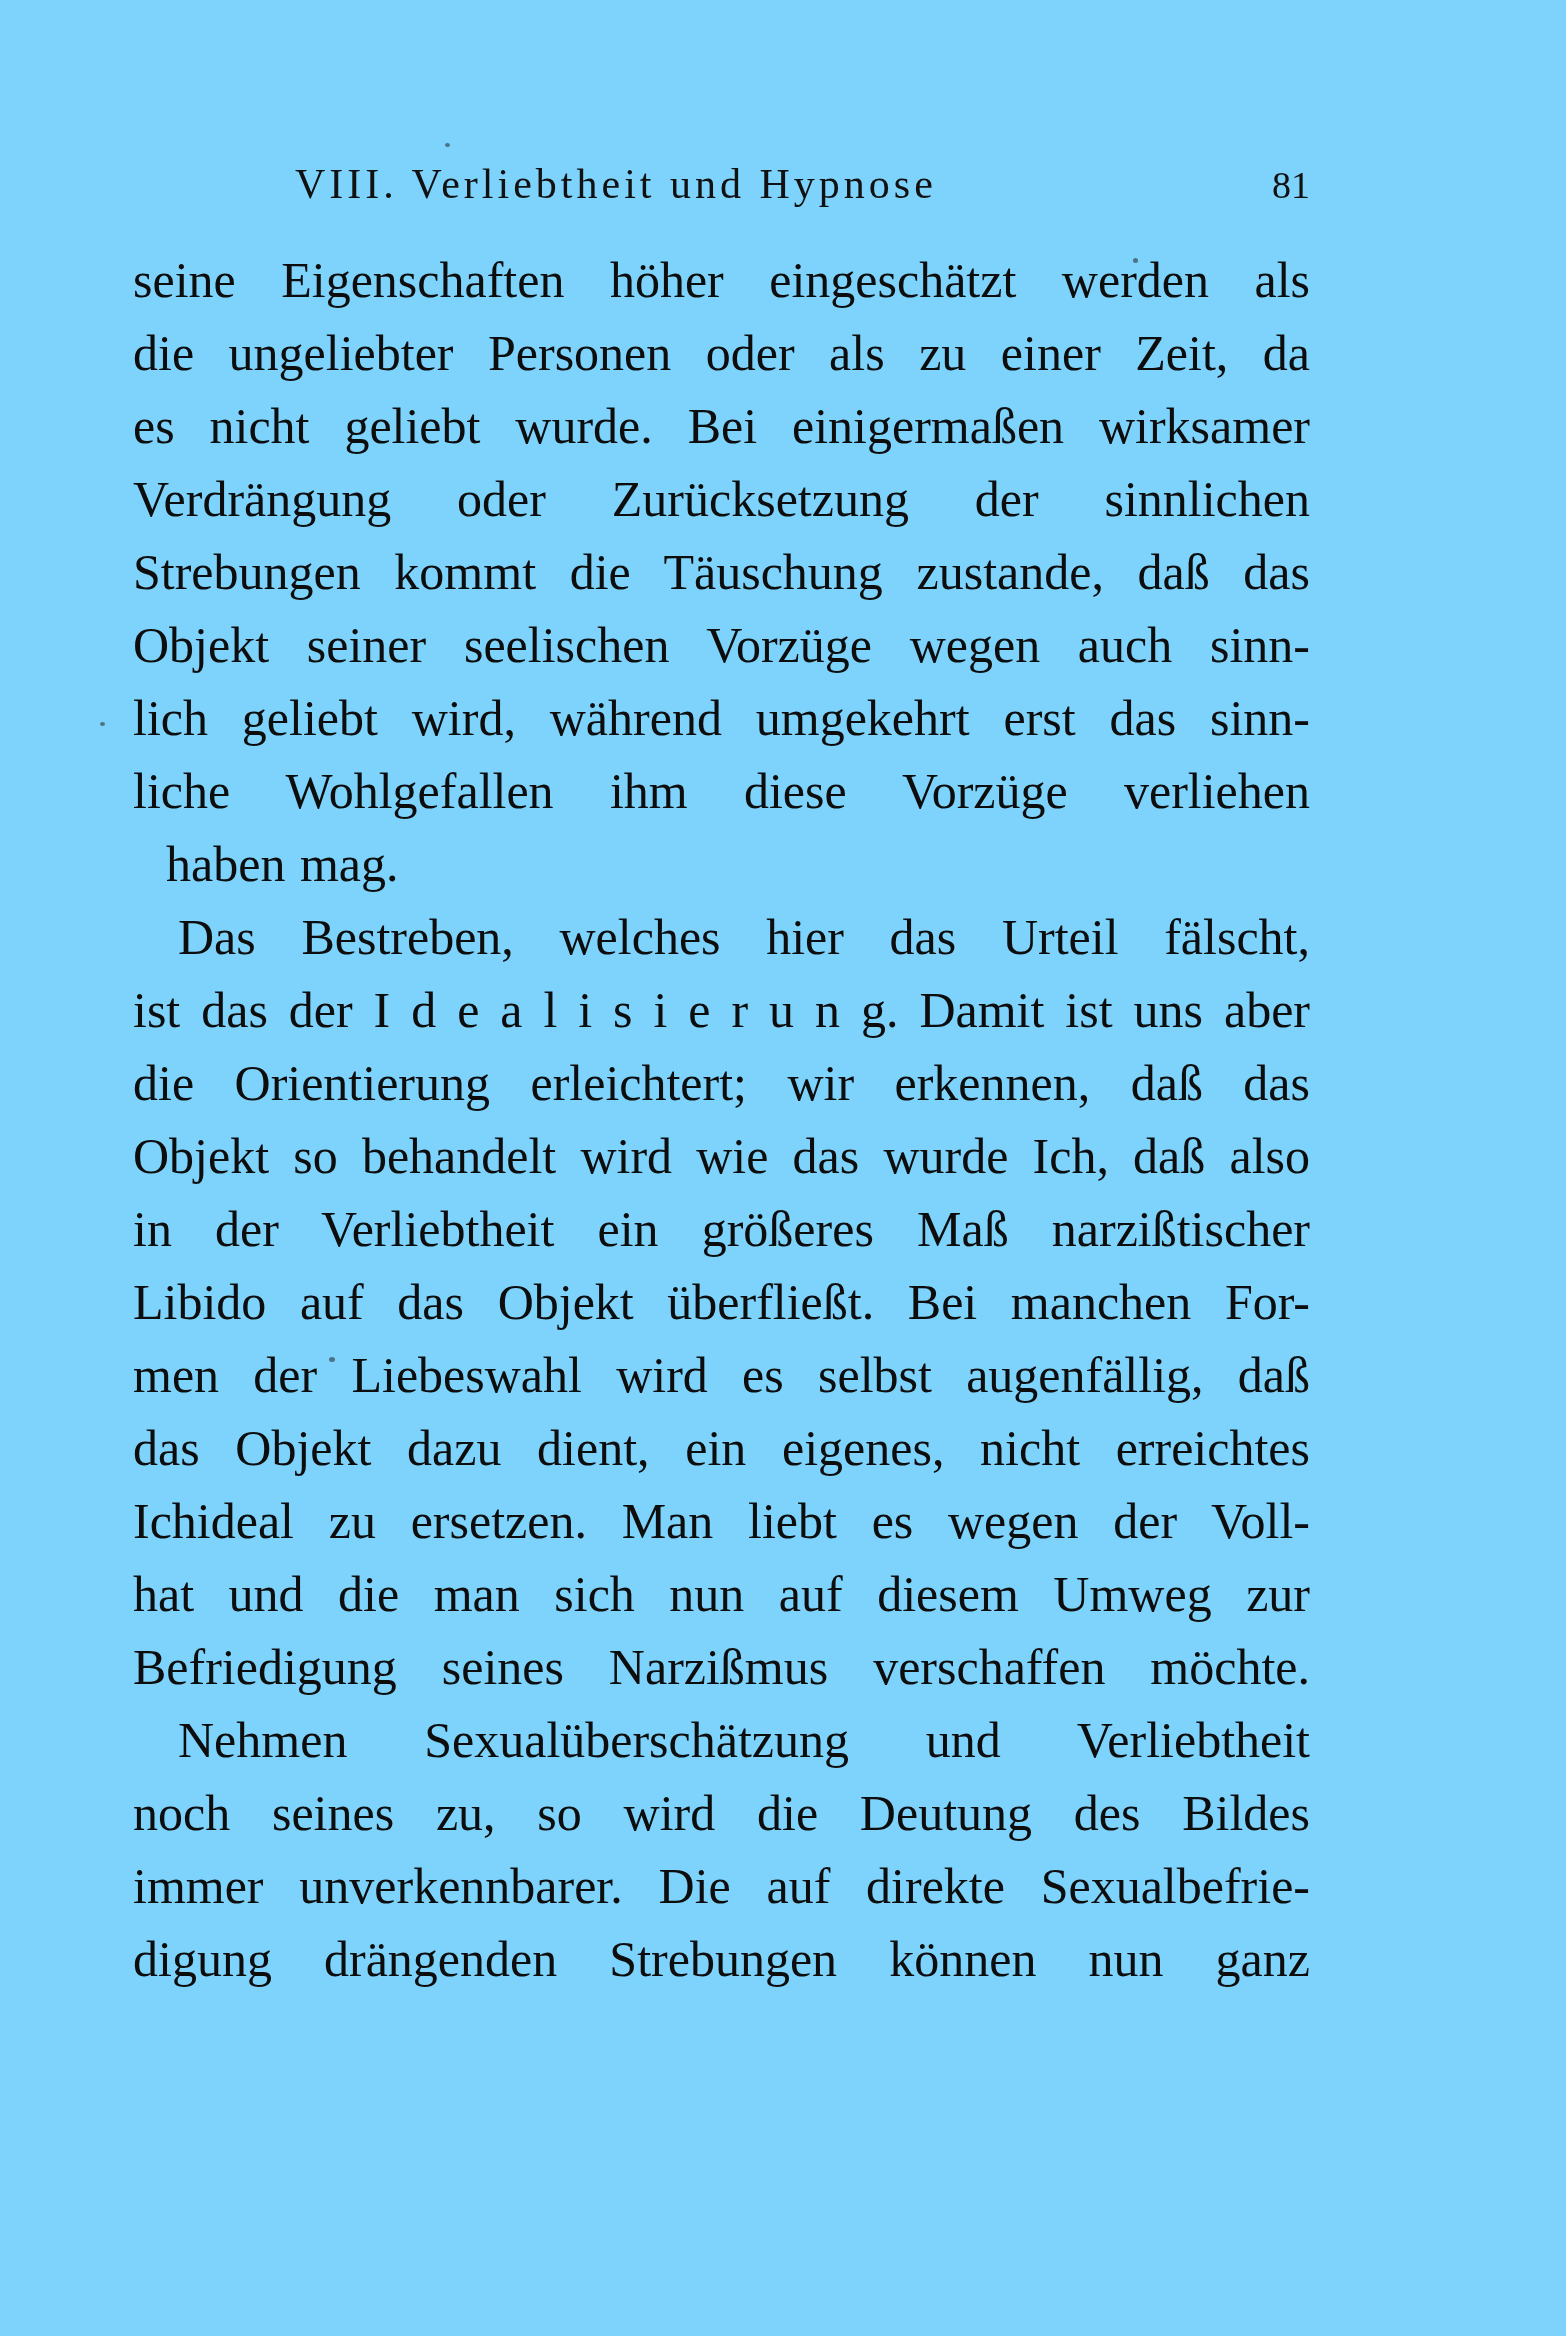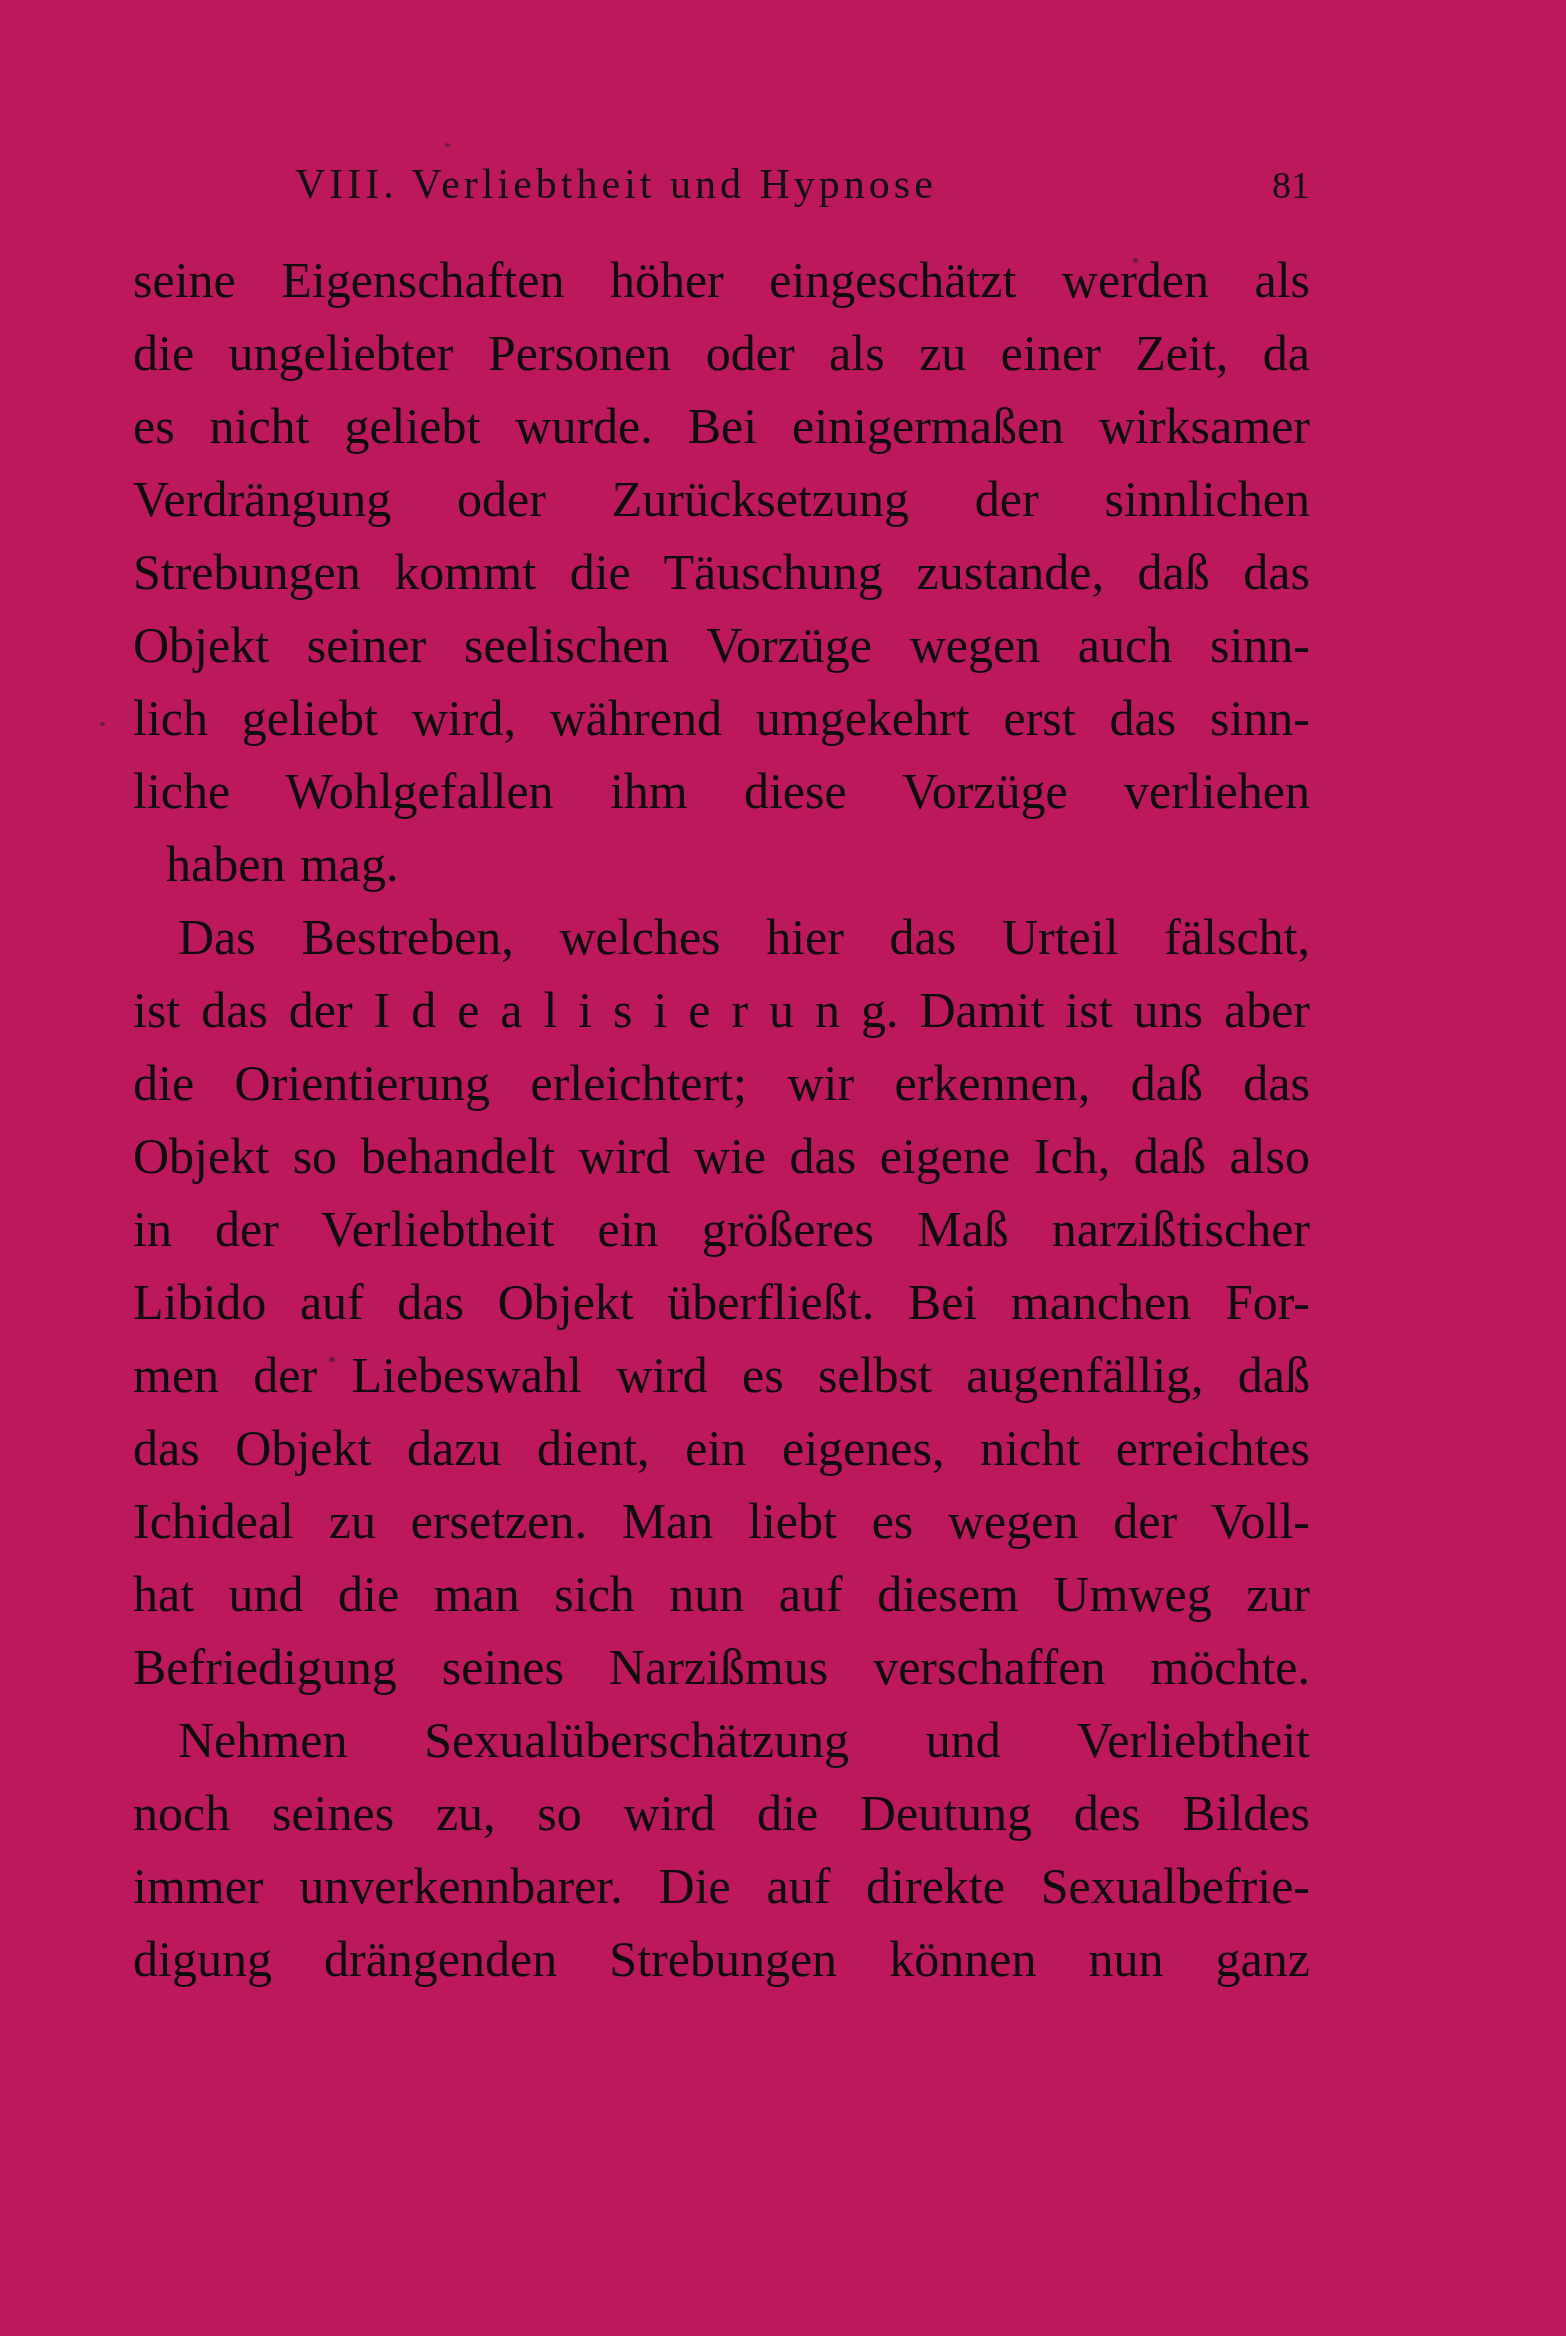--- a/index.html
+++ b/index.html
@@ -1,21 +1,21 @@
 <!DOCTYPE html>
 <html><head>
 <meta charset="utf-8">
 <style>
   html, body { margin: 0; padding: 0; background: #e8e8e8; }
   .page {
     position: relative;
     width: 1566px;
     height: 2336px;
     margin: 0 auto;
-    background: #be185d;
+    background: #7dd3fc;
     color: #0d0d0d;
     font-family: "Liberation Serif", "DejaVu Serif", serif;
     overflow: hidden;
   }
   
   .running-head { position: absolute; top: 160px; left: 0; width: 100%; height: 48px; }
   .head-title {
     position: absolute;
     left: 295px;
     top: 0;
@@ -78,21 +78,21 @@
       <div class="line">es nicht geliebt wurde. Bei einigermaßen wirksamer</div>
       <div class="line">Verdrängung oder Zurücksetzung der sinnlichen</div>
       <div class="line">Strebungen kommt die Täuschung zustande, daß das</div>
       <div class="line">Objekt seiner seelischen Vorzüge wegen auch sinn-</div>
       <div class="line">lich geliebt wird, während umgekehrt erst das sinn-</div>
       <div class="line">liche Wohlgefallen ihm diese Vorzüge verliehen</div>
       <div class="line noflush">haben mag.</div>
       <div class="line indent">Das Bestreben, welches hier das Urteil fälscht,</div>
       <div class="line">ist das der I d e a l i s i e r u n g. Damit ist uns aber</div>
       <div class="line">die Orientierung erleichtert; wir erkennen, daß das</div>
-      <div class="line">Objekt so behandelt wird wie das eigene Ich, daß also</div>
+      <div class="line">Objekt so behandelt wird wie das wurde Ich, daß also</div>
       <div class="line">in der Verliebtheit ein größeres Maß narzißtischer</div>
       <div class="line">Libido auf das Objekt überfließt. Bei manchen For-</div>
       <div class="line">men der Liebeswahl wird es selbst augenfällig, daß</div>
       <div class="line">das Objekt dazu dient, ein eigenes, nicht erreichtes</div>
       <div class="line">Ichideal zu ersetzen. Man liebt es wegen der Voll-</div>
       <div class="line">hat und die man sich nun auf diesem Umweg zur</div>
       <div class="line">Befriedigung seines Narzißmus verschaffen möchte.</div>
       <div class="line indent">Nehmen Sexualüberschätzung und Verliebtheit</div>
       <div class="line">noch seines zu, so wird die Deutung des Bildes</div>
       <div class="line">immer unverkennbarer. Die auf direkte Sexualbefrie-</div>

